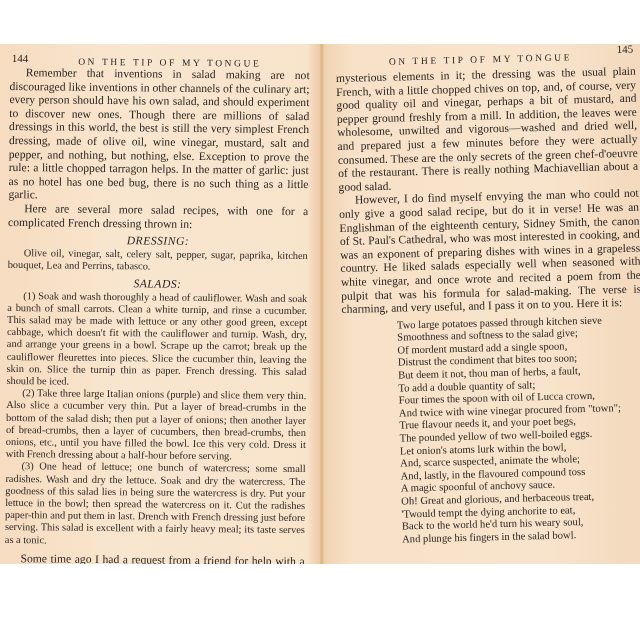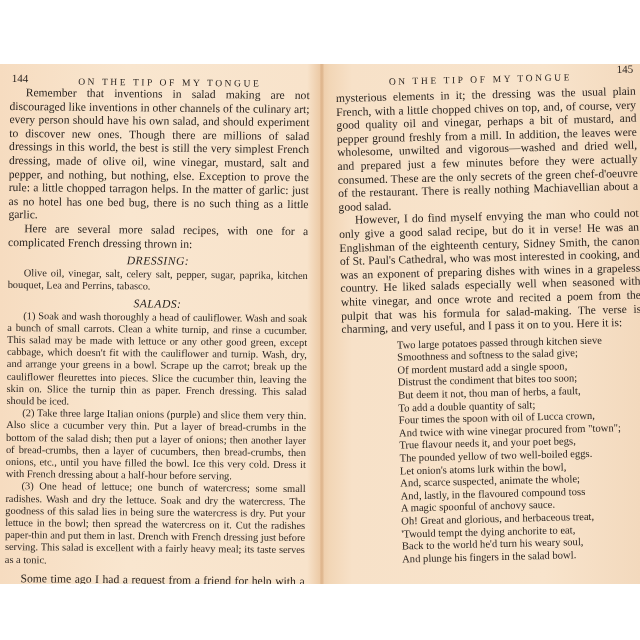--- a/index.html
+++ b/index.html
@@ -1,18 +1,18 @@
 <!DOCTYPE html>
 <html><head>
 <meta charset="utf-8">
 <style>
   html, body { margin:0; padding:0; background:#ffffff; }
   body { width:640px; height:640px; position:relative; overflow:hidden; font-family:"Liberation Serif","DejaVu Serif",serif; color:#2a2420; }
   .book {
-    position:absolute; left:0; top:64px; width:640px; height:520px;
+    position:absolute; left:0; top:44px; width:640px; height:520px;
     background:linear-gradient(90deg,#f6dcc0 0%,#f9e6cf 20%,#f8e3cb 48%,#eccaa6 50%,#f2d6b6 51.5%,#f7e1c8 55%,#f8e4cc 85%,#f3d9bd 100%);
     overflow:hidden;
   }
   .gutter { position:absolute; left:320px; top:0; width:4px; height:520px; background:linear-gradient(90deg,#e6bf98,#d9ad82,#ecc9a5); opacity:.8; }
   .page { position:absolute; top:0; height:520px; }
   .page.left { left:10px; width:300px; transform:rotate(0.6deg); transform-origin:left top; }
   .page.right { left:335px; width:300px; transform:rotate(-1.4deg); transform-origin:left top; }
   .runhead { position:relative; height:22px; font-size:9.5px; letter-spacing:2.6px; }
   .runhead .num { position:absolute; top:8px; font-size:11px; letter-spacing:0; }
   .page.left .runhead .num { left:2px; }

